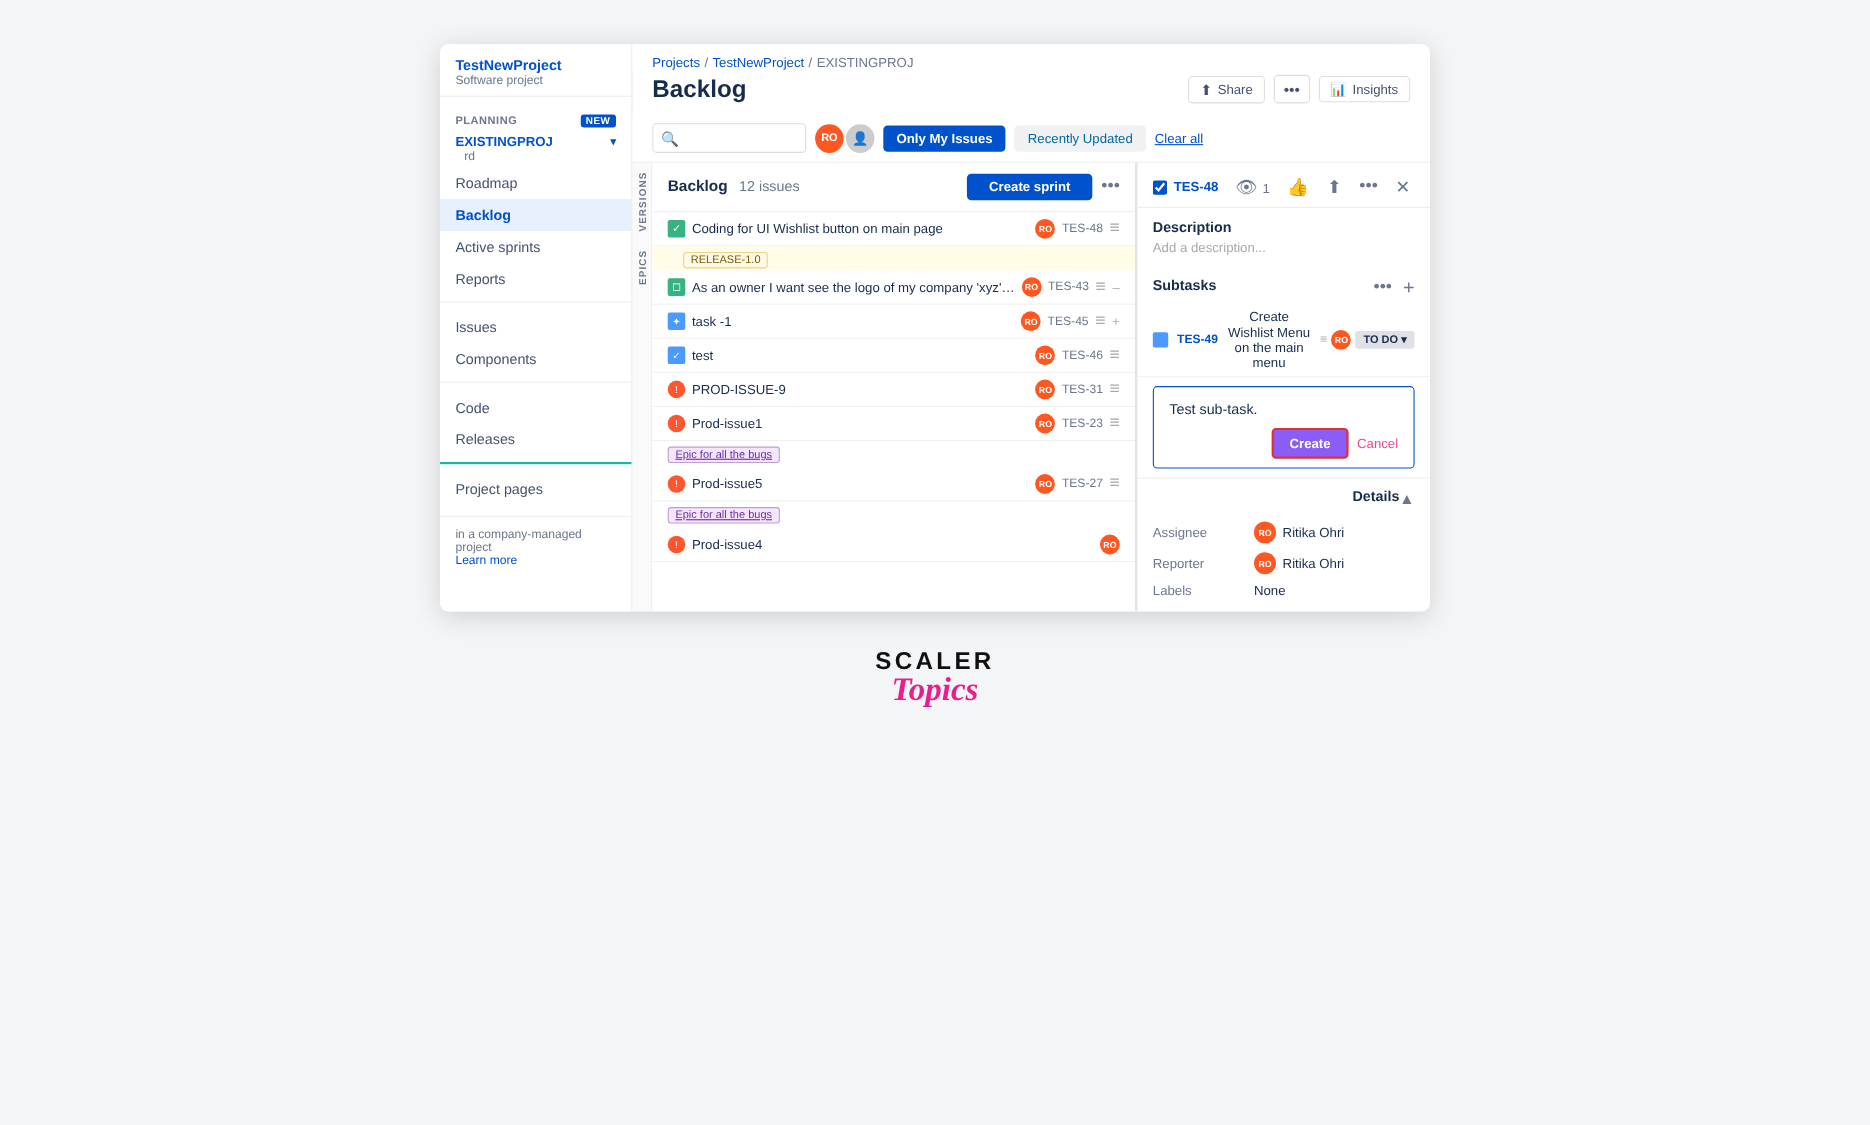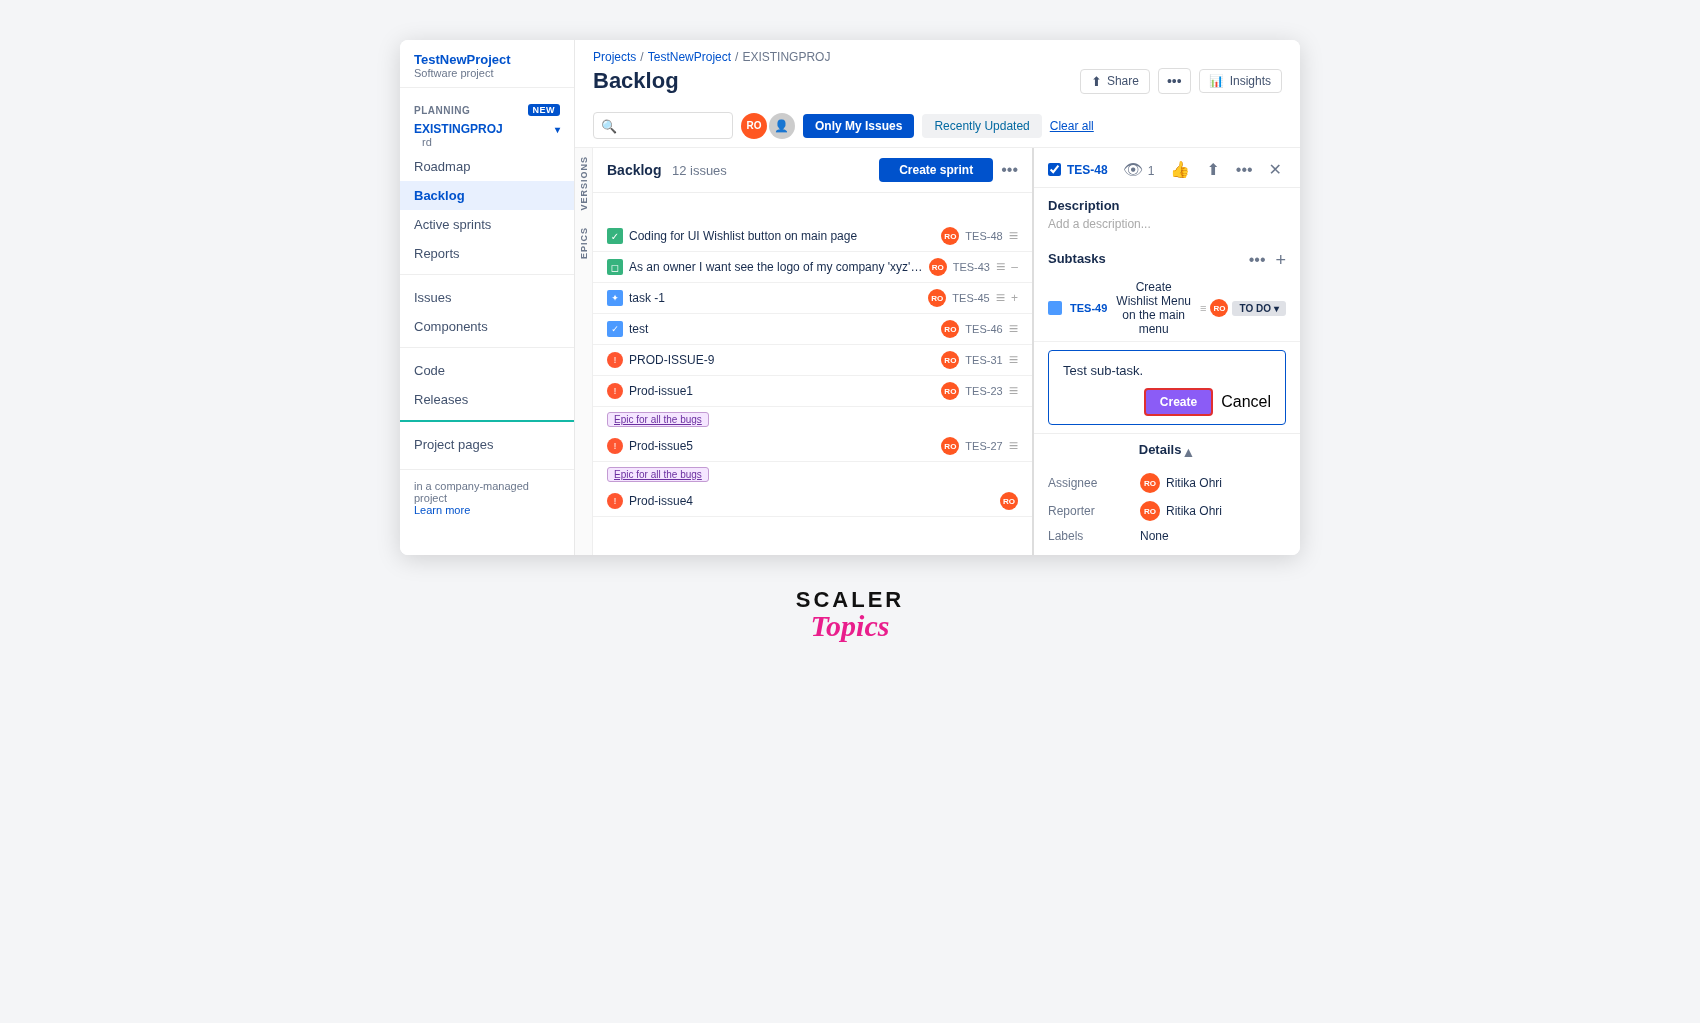--- a/index.html
+++ b/index.html
@@ -44,21 +44,21 @@
     .btn-clear { background: none; color: #0052cc; border: none; font-size: 12px; cursor: pointer; text-decoration: underline; }
 
     
     .content-area { display: flex; flex: 1; overflow: hidden; }
 
     
     .vertical-labels { width: 18px; flex-shrink: 0; display: flex; flex-direction: column; align-items: center; border-right: 1px solid #eee; background: #fafafa; }
     .v-label { writing-mode: vertical-rl; transform: rotate(180deg); font-size: 9px; font-weight: 700; color: #6b778c; letter-spacing: 1px; padding: 8px 2px; text-transform: uppercase; }
 
     
-    .backlog-panel { width: 440px; flex-shrink: 0; border-right: 1px solid #ddd; display: flex; flex-direction: column; overflow-y: auto; background: #fff; gap: 28px; }
+    .backlog-panel { width: 440px; flex-shrink: 0; border-right: 1px solid #ddd; display: flex; flex-direction: column; overflow-y: auto; background: #fff; }
     .backlog-header { display: flex; align-items: center; justify-content: space-between; padding: 10px 14px; border-bottom: 1px solid #eee; }
     .backlog-title { font-size: 14px; font-weight: 700; color: #172b4d; }
     .issue-count { font-size: 13px; color: #6b778c; margin-left: 6px; }
     .btn-create-sprint { background: #0052cc; color: #fff; border: none; border-radius: 4px; padding: 5px 20px; font-size: 12px; font-weight: 600; cursor: pointer; }
     .backlog-more { background: none; border: none; font-size: 16px; color: #6b778c; cursor: pointer; }
 
     
     .issue-list { flex: 1; overflow-y: auto; }
     .issue-row { display: flex; align-items: center; padding: 6px 14px; border-bottom: 1px solid #f0f0f0; cursor: pointer; gap: 6px; }
     .issue-icon { width: 16px; height: 16px; border-radius: 2px; flex-shrink: 0; display: flex; align-items: center; justify-content: center; font-size: 10px; }
@@ -89,25 +89,25 @@
     .subtask-name { font-size: 12px; color: #172b4d; flex: 1; text-align: center; }
     .subtask-status { background: #dfe1e6; color: #172b4d; border-radius: 3px; padding: 2px 7px; font-size: 10px; font-weight: 600; cursor: pointer; display: flex; align-items: center; gap: 3px; }
     .subtask-status.todo { background: #dfe1e6; }
     .subtask-avatar { width: 18px; height: 18px; border-radius: 50%; background: #ff5722; color: #fff; font-size: 8px; font-weight: 700; display: flex; align-items: center; justify-content: center; }
 
     
     .subtask-input-area { padding: 8px 14px; border: 1px solid #0052cc; border-radius: 4px; margin: 8px 14px; }
     .subtask-input { width: 100%; border: none; outline: none; font-size: 13px; color: #172b4d; padding: 4px 0; }
     .subtask-input-actions { display: flex; justify-content: flex-end; gap: 8px; margin-top: 6px; }
     .btn-create { background: #8b5cf6; color: #fff; border: 2px solid #e03030; border-radius: 4px; padding: 5px 14px; font-size: 12px; font-weight: 600; cursor: pointer; }
-    .btn-cancel { background: none; border: none; font-size: 16px; color: #000000; cursor: pointer; }
+    .btn-cancel { background: none; border: none; font-size: 12px; color: #ec4899; cursor: pointer; }
 
     
     .details-section { padding: 8px 14px; border-top: 1px solid #eee; }
-    .details-header { display: flex; align-items: center; justify-content: center; margin-bottom: 8px; }
+    .details-header { display: flex; align-items: center; justify-content: flex-end; margin-bottom: 8px; }
     .details-row { display: flex; align-items: center; padding: 4px 0; gap: 12px; }
     .details-label { font-size: 12px; color: #6b778c; width: 80px; flex-shrink: 0; }
     .details-value { display: flex; align-items: center; gap: 6px; font-size: 12px; color: #172b4d; }
     .user-avatar-sm { width: 20px; height: 20px; border-radius: 50%; background: #ff5722; color: #fff; font-size: 8px; font-weight: 700; display: flex; align-items: center; justify-content: center; }
 
     .add-btn { background: none; border: none; font-size: 18px; color: #6b778c; cursor: pointer; }
   </style>
 </head>
 <body>
 
@@ -233,20 +233,23 @@
             <div class="issue-row">
               <div class="issue-icon icon-story">✓</div>
               <span class="issue-name">Coding for UI Wishlist button on main page</span>
               <div class="issue-meta">
                 <div class="avatar" style="width:18px;height:18px;font-size:8px;">RO</div>
                 <span class="issue-id">TES-48</span>
                 <span style="color:#aaa;">≡</span>
               </div>
             </div>
 
+            <div style="background:#fffde7; padding:2px 14px 0;">
+              <span class="release-badge">RELEASE-1.0</span>
+            </div>
             <div class="issue-row">
               <div class="issue-icon icon-story">◻</div>
               <span class="issue-name">As an owner I want see the logo of my company 'xyz' on all pages of shopping</span>
               <div class="issue-meta">
                 <div class="avatar" style="width:18px;height:18px;font-size:8px;">RO</div>
                 <span class="issue-id">TES-43</span>
                 <span style="color:#aaa;">≡</span>
                 <span style="color:#aaa; font-size:12px;">–</span>
               </div>
             </div>

